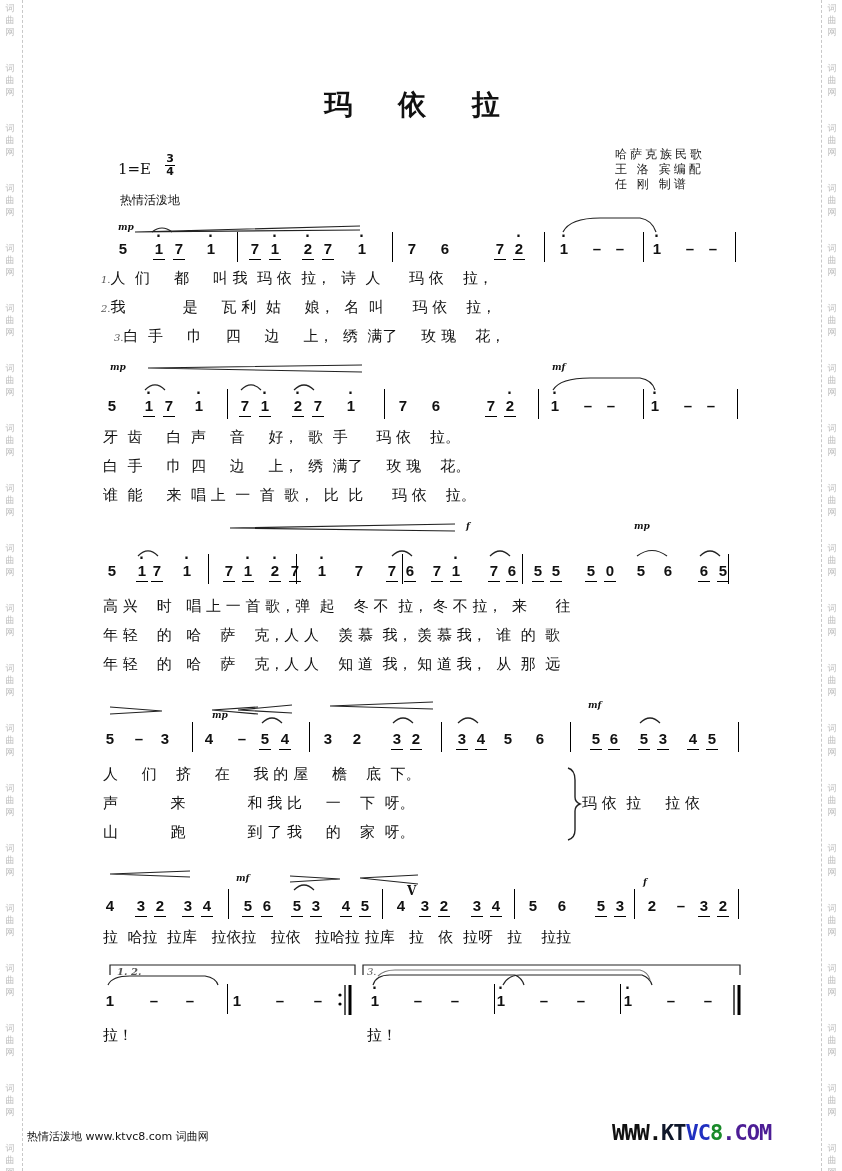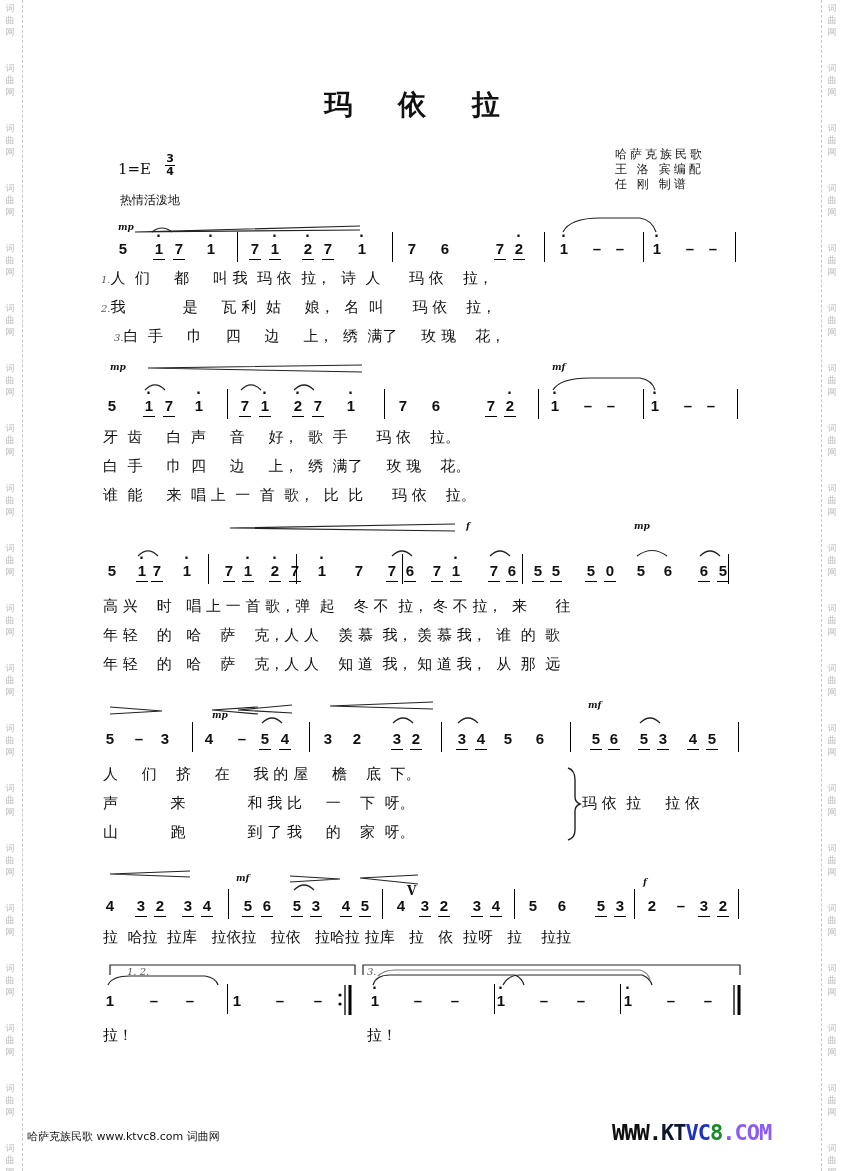--- a/index.html
+++ b/index.html
@@ -335,21 +335,21 @@
     <div class="note" style="left: 448px; top: 992px;">–</div>
     <div class="note dot" style="left: 494px; top: 992px;">1</div>
     <div class="note" style="left: 537px; top: 992px;">–</div>
     <div class="note" style="left: 574px; top: 992px;">–</div>
     <div class="note dot" style="left: 621px; top: 992px;">1</div>
     <div class="note" style="left: 664px; top: 992px;">–</div>
     <div class="note" style="left: 701px; top: 992px;">–</div>
     <div class="barline" style="left: 227px; top: 984px;"></div>
     <div class="barline" style="left: 494px; top: 984px;"></div>
     <div class="barline" style="left: 620px; top: 984px;"></div>
-    <div class="dyn vnum" style="left: 127px; top: 966px; font-weight: normal;">1. 2.</div>
+    <div class="dyn vnum" style="left: 117px; top: 966px; font-weight: bold;">1. 2.</div>
     <div class="dyn vnum" style="left: 367px; top: 966px; font-weight: normal;">3.</div>
     <div class="lyr" style="left: 103px; top: 1026px;"><span>拉！</span></div>
     <div class="lyr" style="left: 367px; top: 1026px;"><span>拉！</span></div>
   </div>
 
 <svg width="842" height="1171" style="position:absolute;left:0;top:0;pointer-events:none">
   <g stroke="#222" stroke-width="1.2" fill="none">
 
     <path d="M135 232 L360 226 M135 232 L360 230"></path>
 
@@ -401,16 +401,16 @@
   <g stroke="#000">
     <line x1="345" y1="985" x2="345" y2="1015" stroke-width="1.3"></line>
     <line x1="350" y1="985" x2="350" y2="1015" stroke-width="3"></line>
     <line x1="734" y1="985" x2="734" y2="1015" stroke-width="1.3"></line>
     <line x1="739" y1="985" x2="739" y2="1015" stroke-width="3"></line>
   </g>
   <circle cx="340" cy="995" r="1.6" fill="#000"></circle>
   <circle cx="340" cy="1004" r="1.6" fill="#000"></circle>
 </svg>
 
-<div class="footer-l">哈萨克族民歌 www.ktvc8.com 词曲网</div>
+<div class="footer-l">热情活泼地 www.ktvc8.com 词曲网</div>
 <div class="footer-r">
-  <span style="color:#111">WWW.</span><span style="color:#0f172a">KT</span><span style="color:#2030c0">VC</span><span style="color:#1a8a2a">8</span><span style="color:#8b5cf6">.COM</span>
+  <span style="color:#111">WWW.</span><span style="color:#0f172a">KT</span><span style="color:#2030c0">VC</span><span style="color:#1a8a2a">8</span><span style="color:#4c1d95">.COM</span>
 </div>
 
 </body></html>

